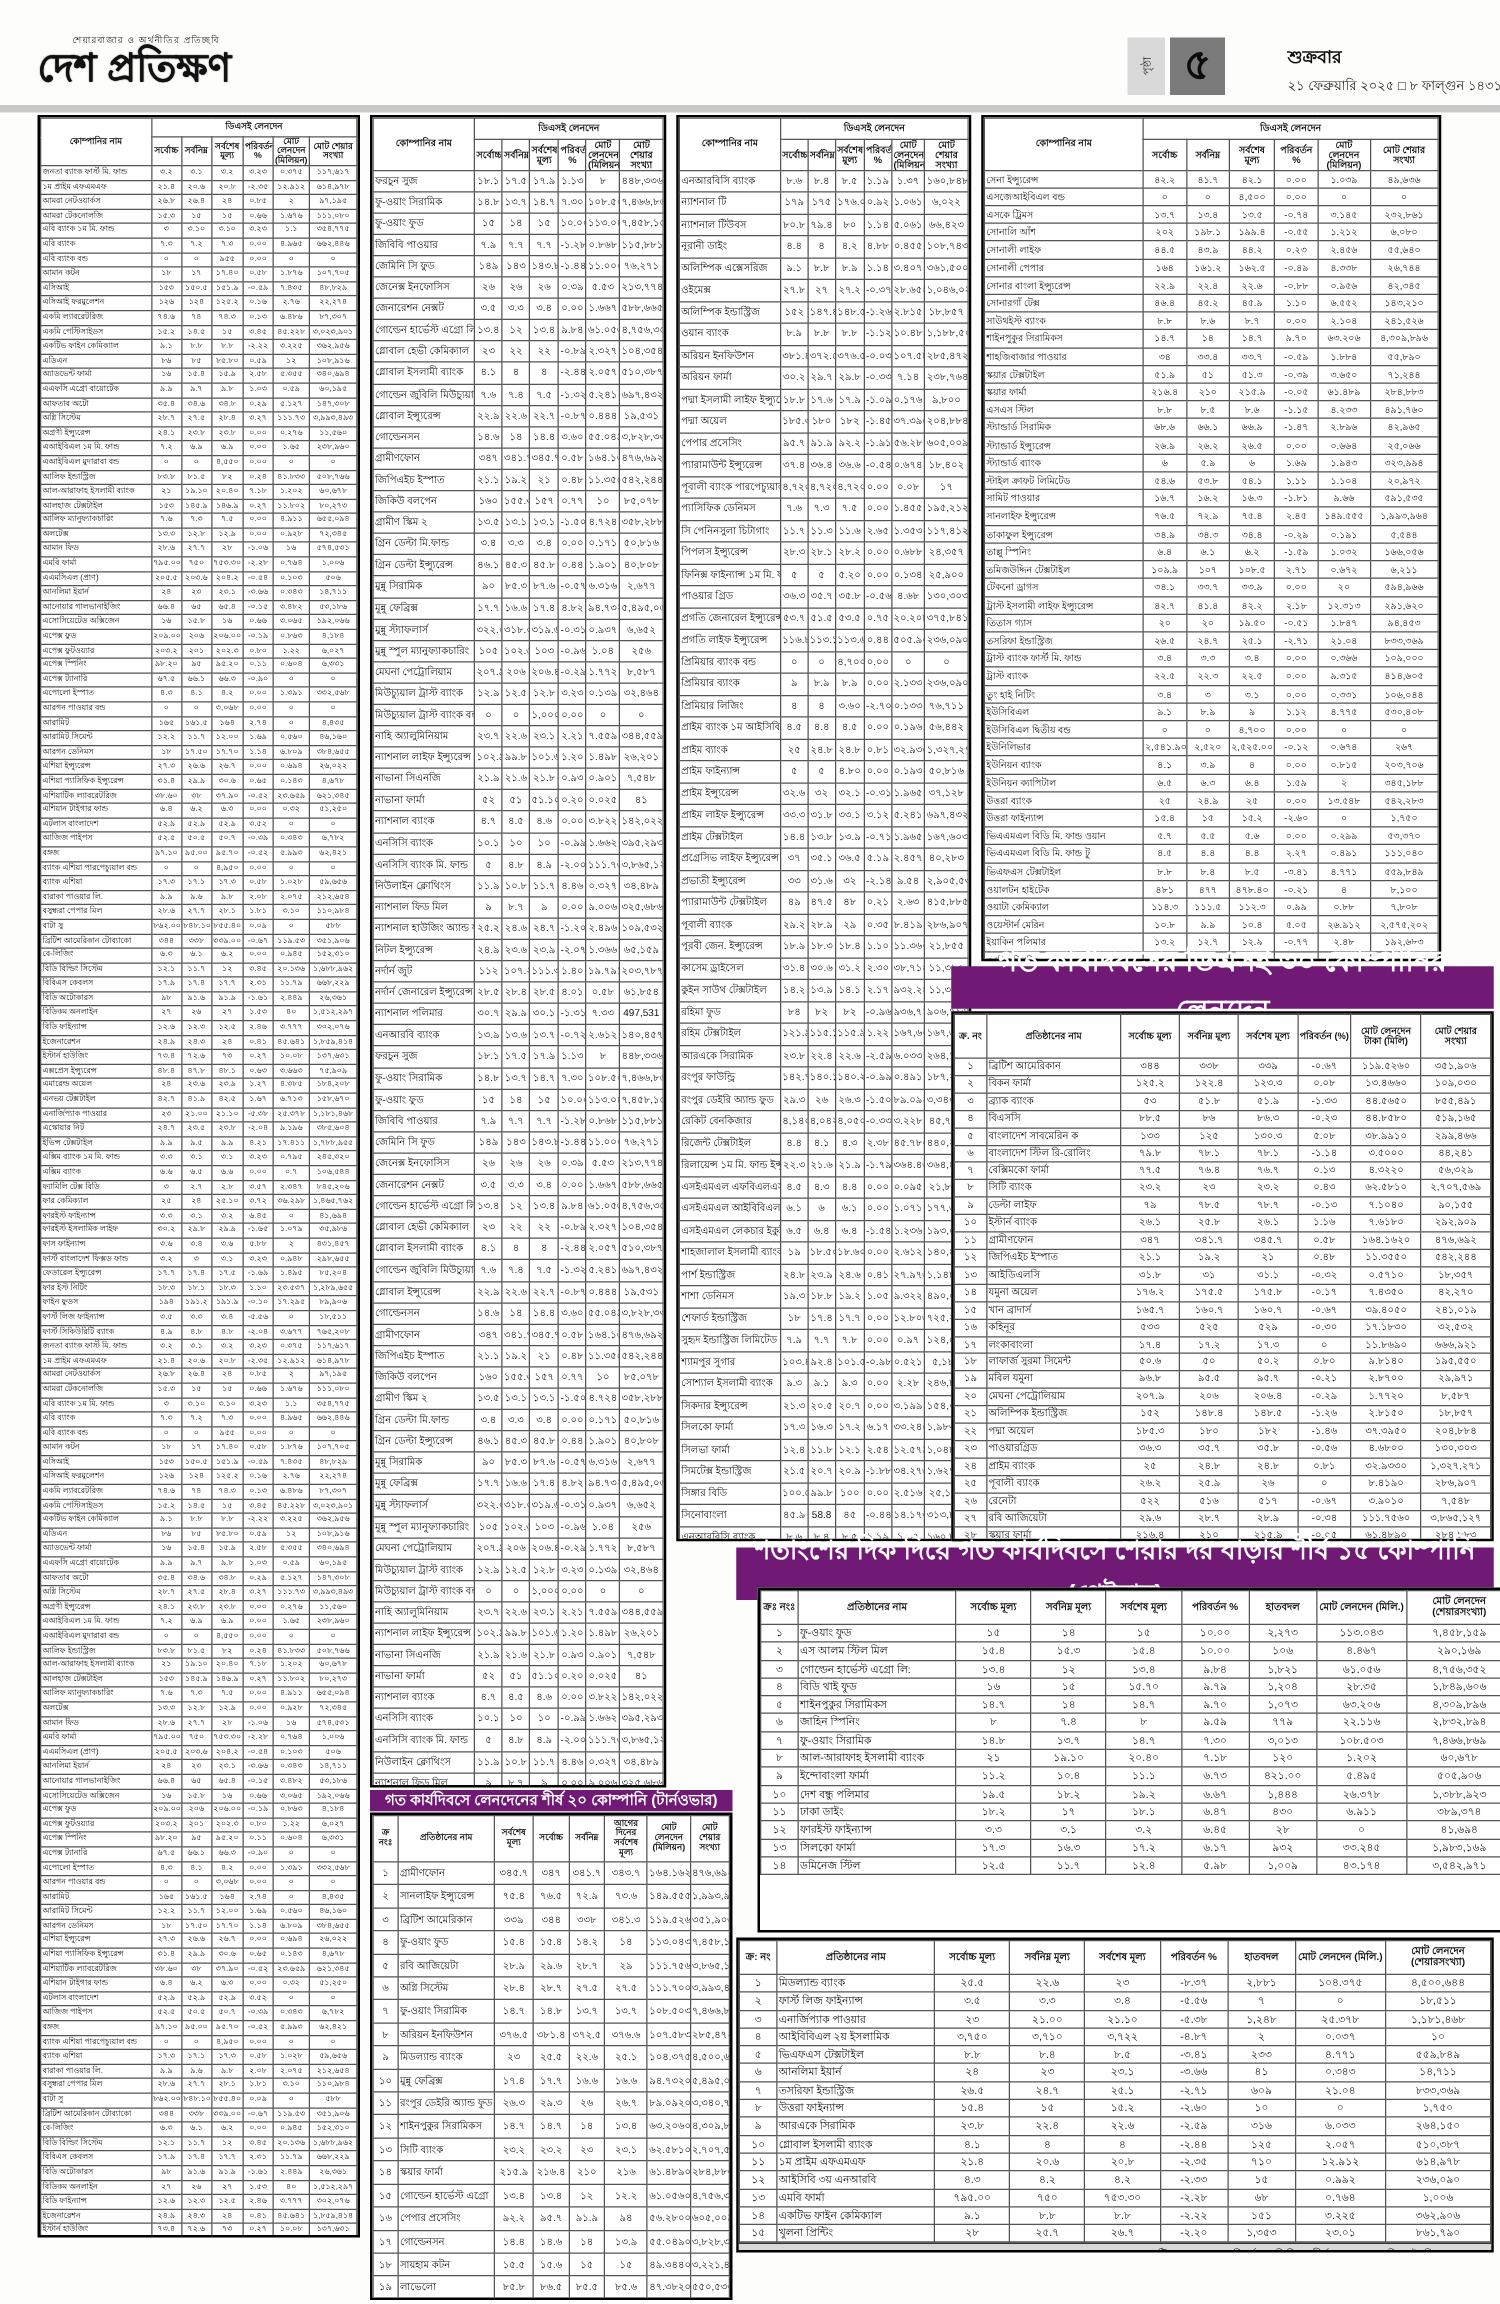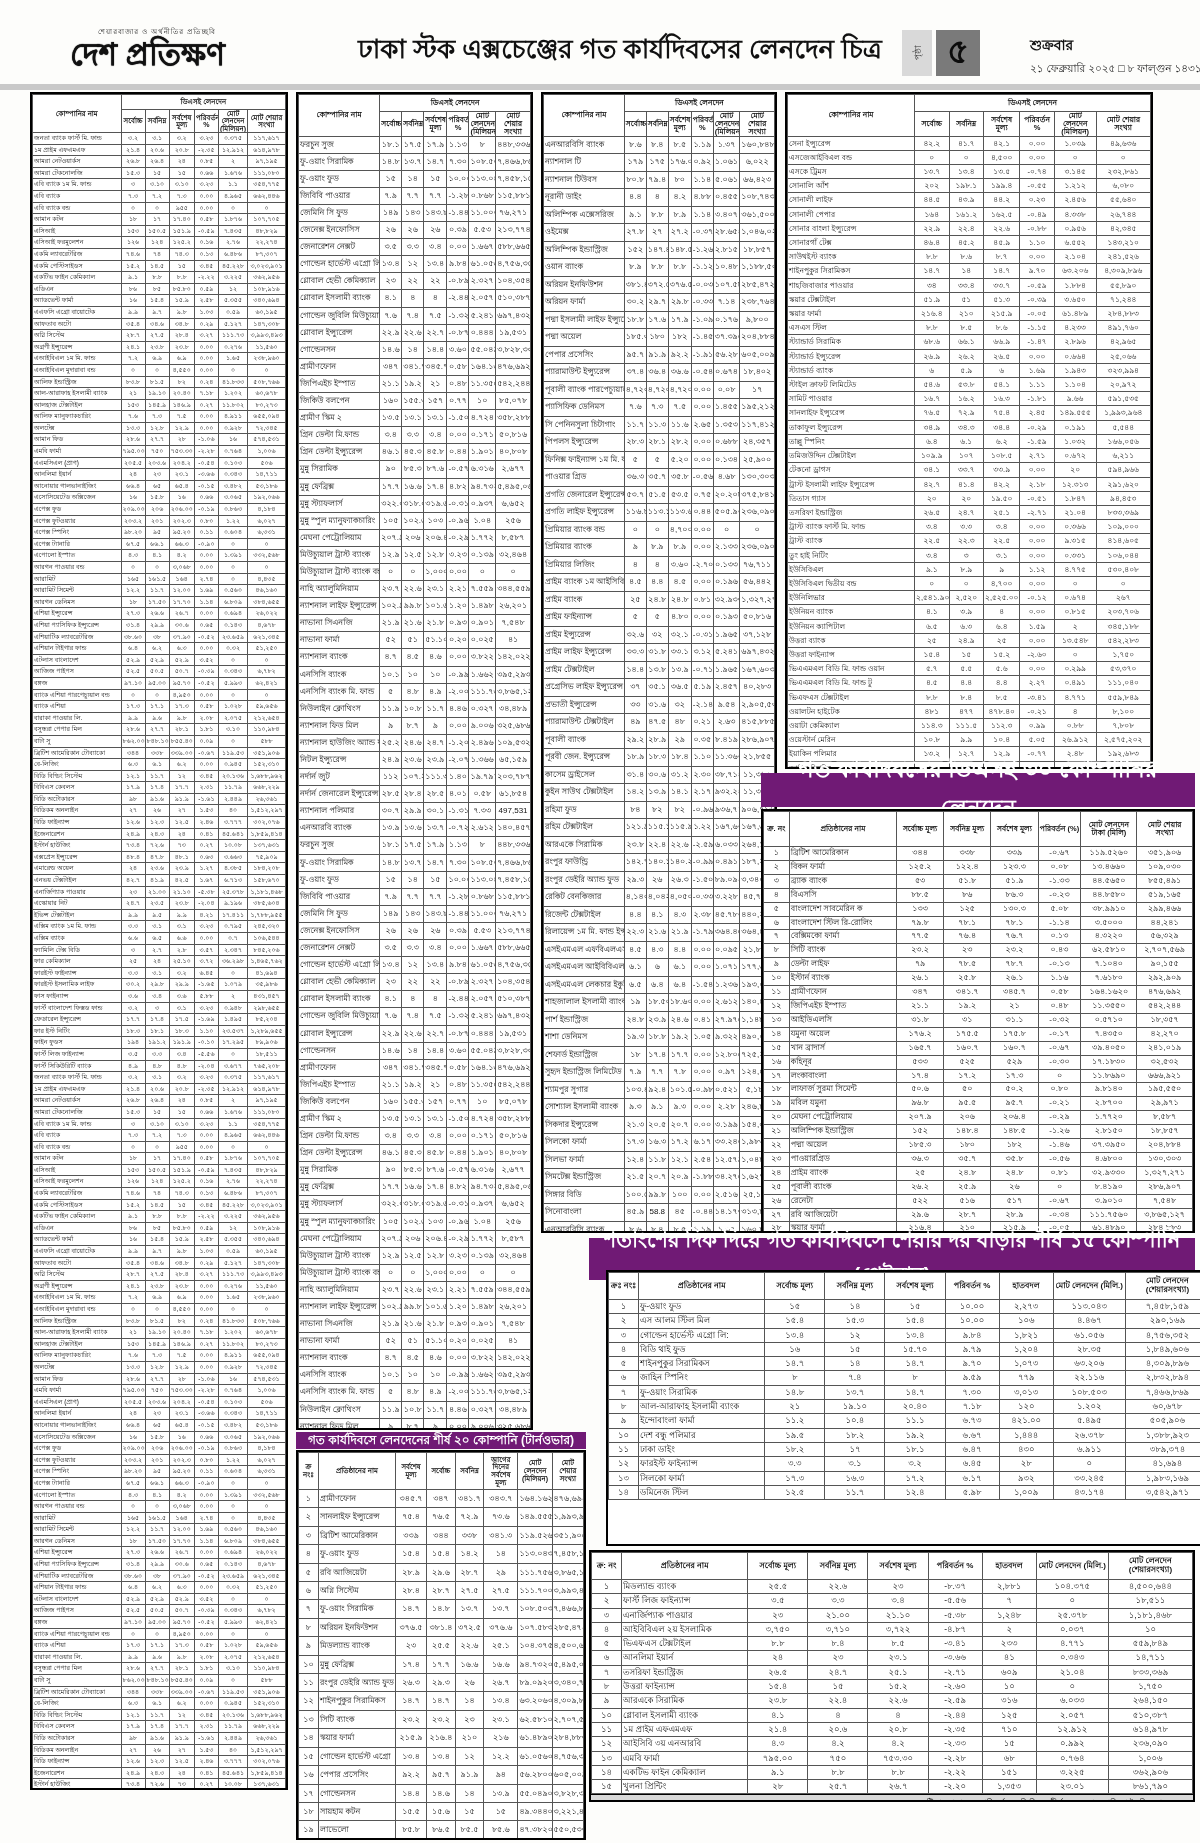--- a/index.html
+++ b/index.html
@@ -3,21 +3,21 @@
 <meta charset="utf-8">
 <style>
   html,body{margin:0;padding:0;}
   body{
     width:1200px;height:1843px;position:relative;background:#fdfdfb;
     font-family:"Liberation Sans","DejaVu Sans",sans-serif;color:#111;
     -webkit-font-smoothing:antialiased;
   }
   
   .masthead{position:absolute;left:30px;top:26px;width:1140px;height:54px;}
-  .logo-block{position:absolute;left:0;top:0;width:250px;margin-left:40px;}
+  .logo-block{position:absolute;left:0;top:0;width:250px;}
   .logo-tagline{font-size:7px;letter-spacing:1px;color:#222;margin-left:28px;}
   .logo-title{font-size:31px;font-weight:bold;letter-spacing:0px;line-height:1;margin-top:1px;
     text-shadow:0 0 1px #000;}
   .main-title{position:absolute;left:300px;top:8px;width:580px;text-align:center;
     font-size:26px;font-weight:bold;line-height:1.2;}
   .page-badge{position:absolute;left:872px;top:2px;height:50px;display:flex;align-items:center;}
   .page-label-box{width:30px;height:46px;background:#d9d9d9;display:flex;align-items:center;justify-content:center;
     writing-mode:vertical-rl;transform:rotate(180deg);font-size:9px;color:#333;margin-right:4px;}
   .page-number-box{width:44px;height:46px;background:#7a7a7a;display:flex;align-items:center;justify-content:center;
     font-size:34px;font-weight:bold;color:#0c0c0c;}
@@ -51,21 +51,20 @@
   .note-bar{background:#d8d8d8;color:#000;font-size:8.5px;text-align:right;padding:2px 4px;border-top:1px solid #000;}
 </style>
 </head>
 <body>
 
 <div class="masthead">
   <div class="logo-block">
     <div class="logo-tagline">শেয়ারবাজার ও অর্থনীতির প্রতিচ্ছবি</div>
     <div class="logo-title">দেশ প্রতিক্ষণ</div>
   </div>
-  <div class="main-title">ঢাকা স্টক এক্সচেঞ্জের গত কার্যদিবসের লেনদেন চিত্র</div>
   <div class="page-badge">
     <div class="page-label-box">পৃষ্ঠা</div>
     <div class="page-number-box">৫</div>
   </div>
   <div class="date-block">
     <div class="date-day">শুক্রবার</div>
     <div class="date-line">২১ ফেব্রুয়ারি ২০২৫ □ ৮ ফাল্গুন ১৪৩১</div>
   </div>
 </div>
 <div class="mast-band"></div>

